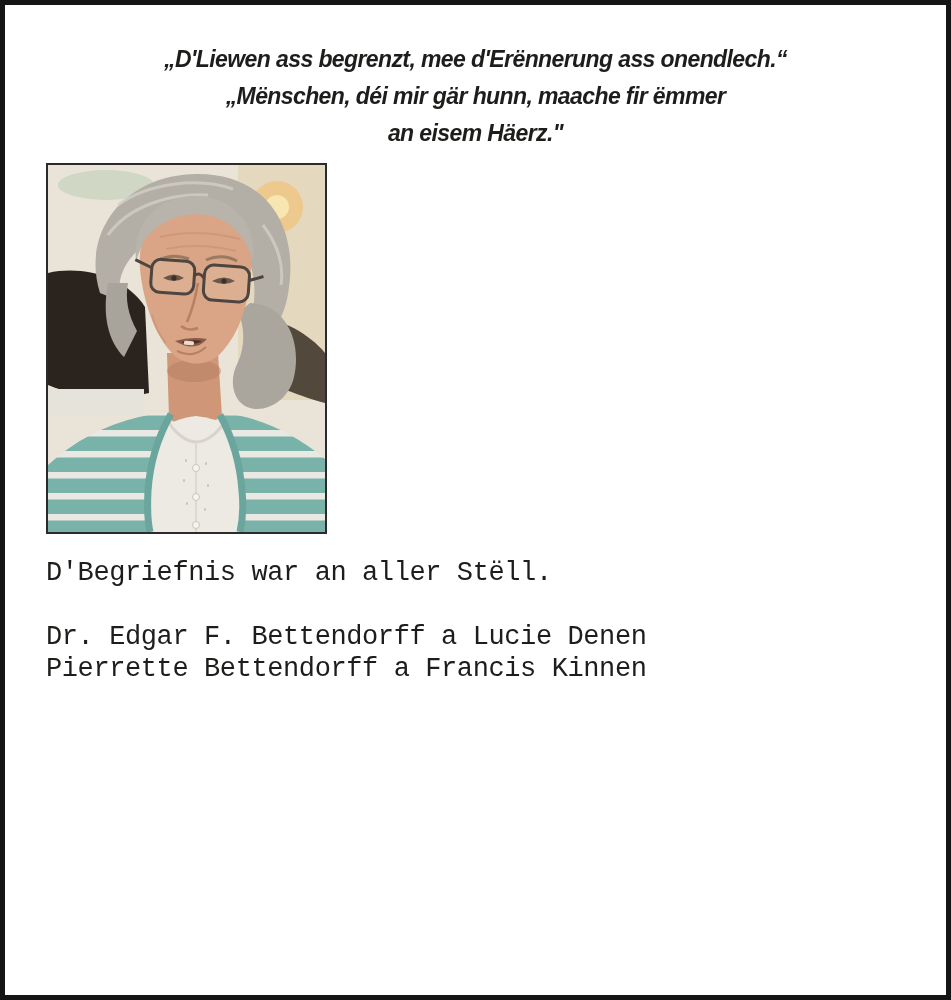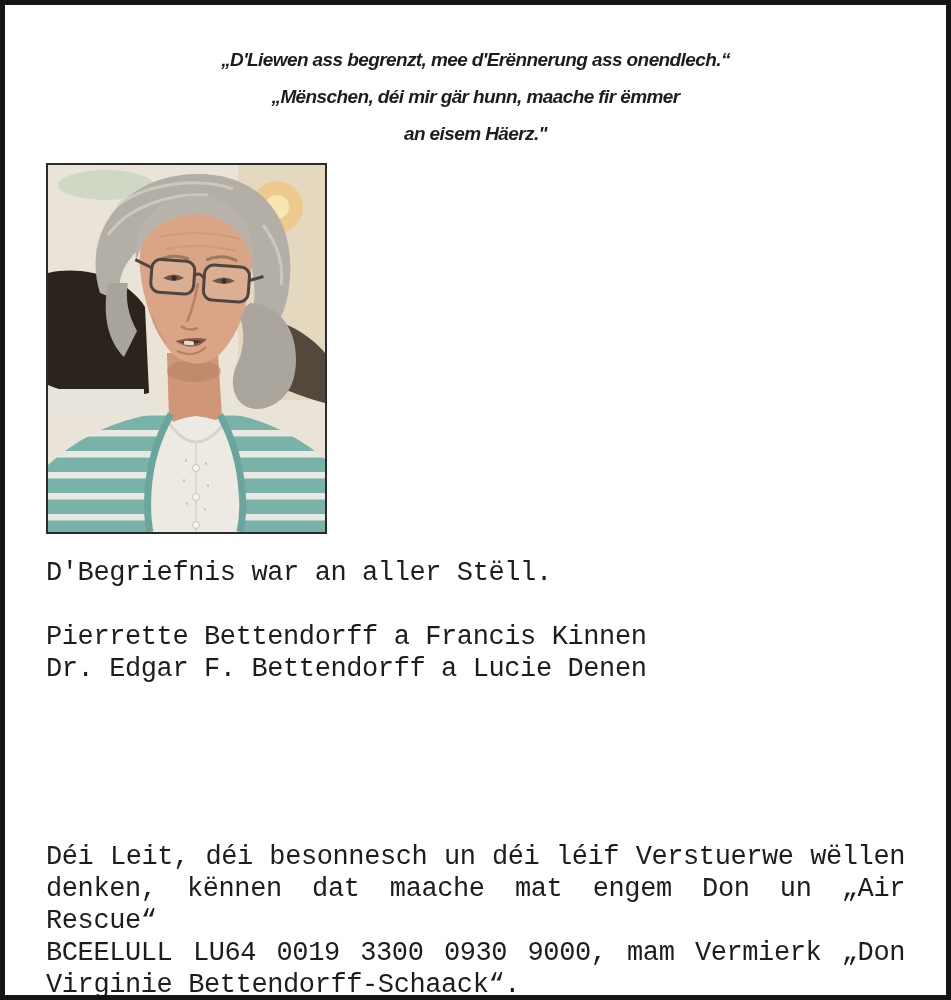--- a/index.html
+++ b/index.html
@@ -15,21 +15,21 @@
     overflow: hidden;
   }
 
   
   .epigraph {
     position: absolute;
     top: 36px; left: 28px; right: 28px;
     text-align: center;
     font-style: italic;
     font-weight: bold;
-    font-size: 19px;
+    font-size: 23px;
     line-height: 37px;
     letter-spacing: -0.6px;
   }
 
   
   .photo {
     position: absolute;
     left: 41px; top: 158px;
     width: 277px; height: 367px;
     border: 2px solid #2b2b2b;
@@ -177,25 +177,19 @@
         <path d="M123,249 C111,270 102,296 100,326 C99,346 100,358 102,367" stroke="#6aa69d" stroke-width="7" fill="none"></path>
         <path d="M172,250 C184,272 192,297 194,326 C196,346 194,358 192,367" stroke="#6aa69d" stroke-width="7" fill="none"></path>
       </g>
     </svg>
   </div>
 
 
   <div class="para p-funeral">D'Begriefnis war an aller Stëll.</div>
 
   <div class="para p-mourning">
+    <div>Dr. Edgar F. Bettendorff a Lucie Denen</div>
     <div>Pierrette Bettendorff a Francis Kinnen</div>
-    <div>Dr. Edgar F. Bettendorff a Lucie Denen</div>
   </div>
 
 
-  <div class="para p-donation">
-    <div class="just">Déi Leit, déi besonnesch un déi léif Verstuerwe wëllen</div>
-    <div class="just">denken, kënnen dat maache mat engem Don un „Air Rescue“</div>
-    <div class="just">BCEELULL LU64 0019 3300 0930 9000, mam Vermierk „Don</div>
-    <div>Virginie Bettendorff-Schaack“.</div>
-  </div>
 
 </div>
 
 </body></html>

